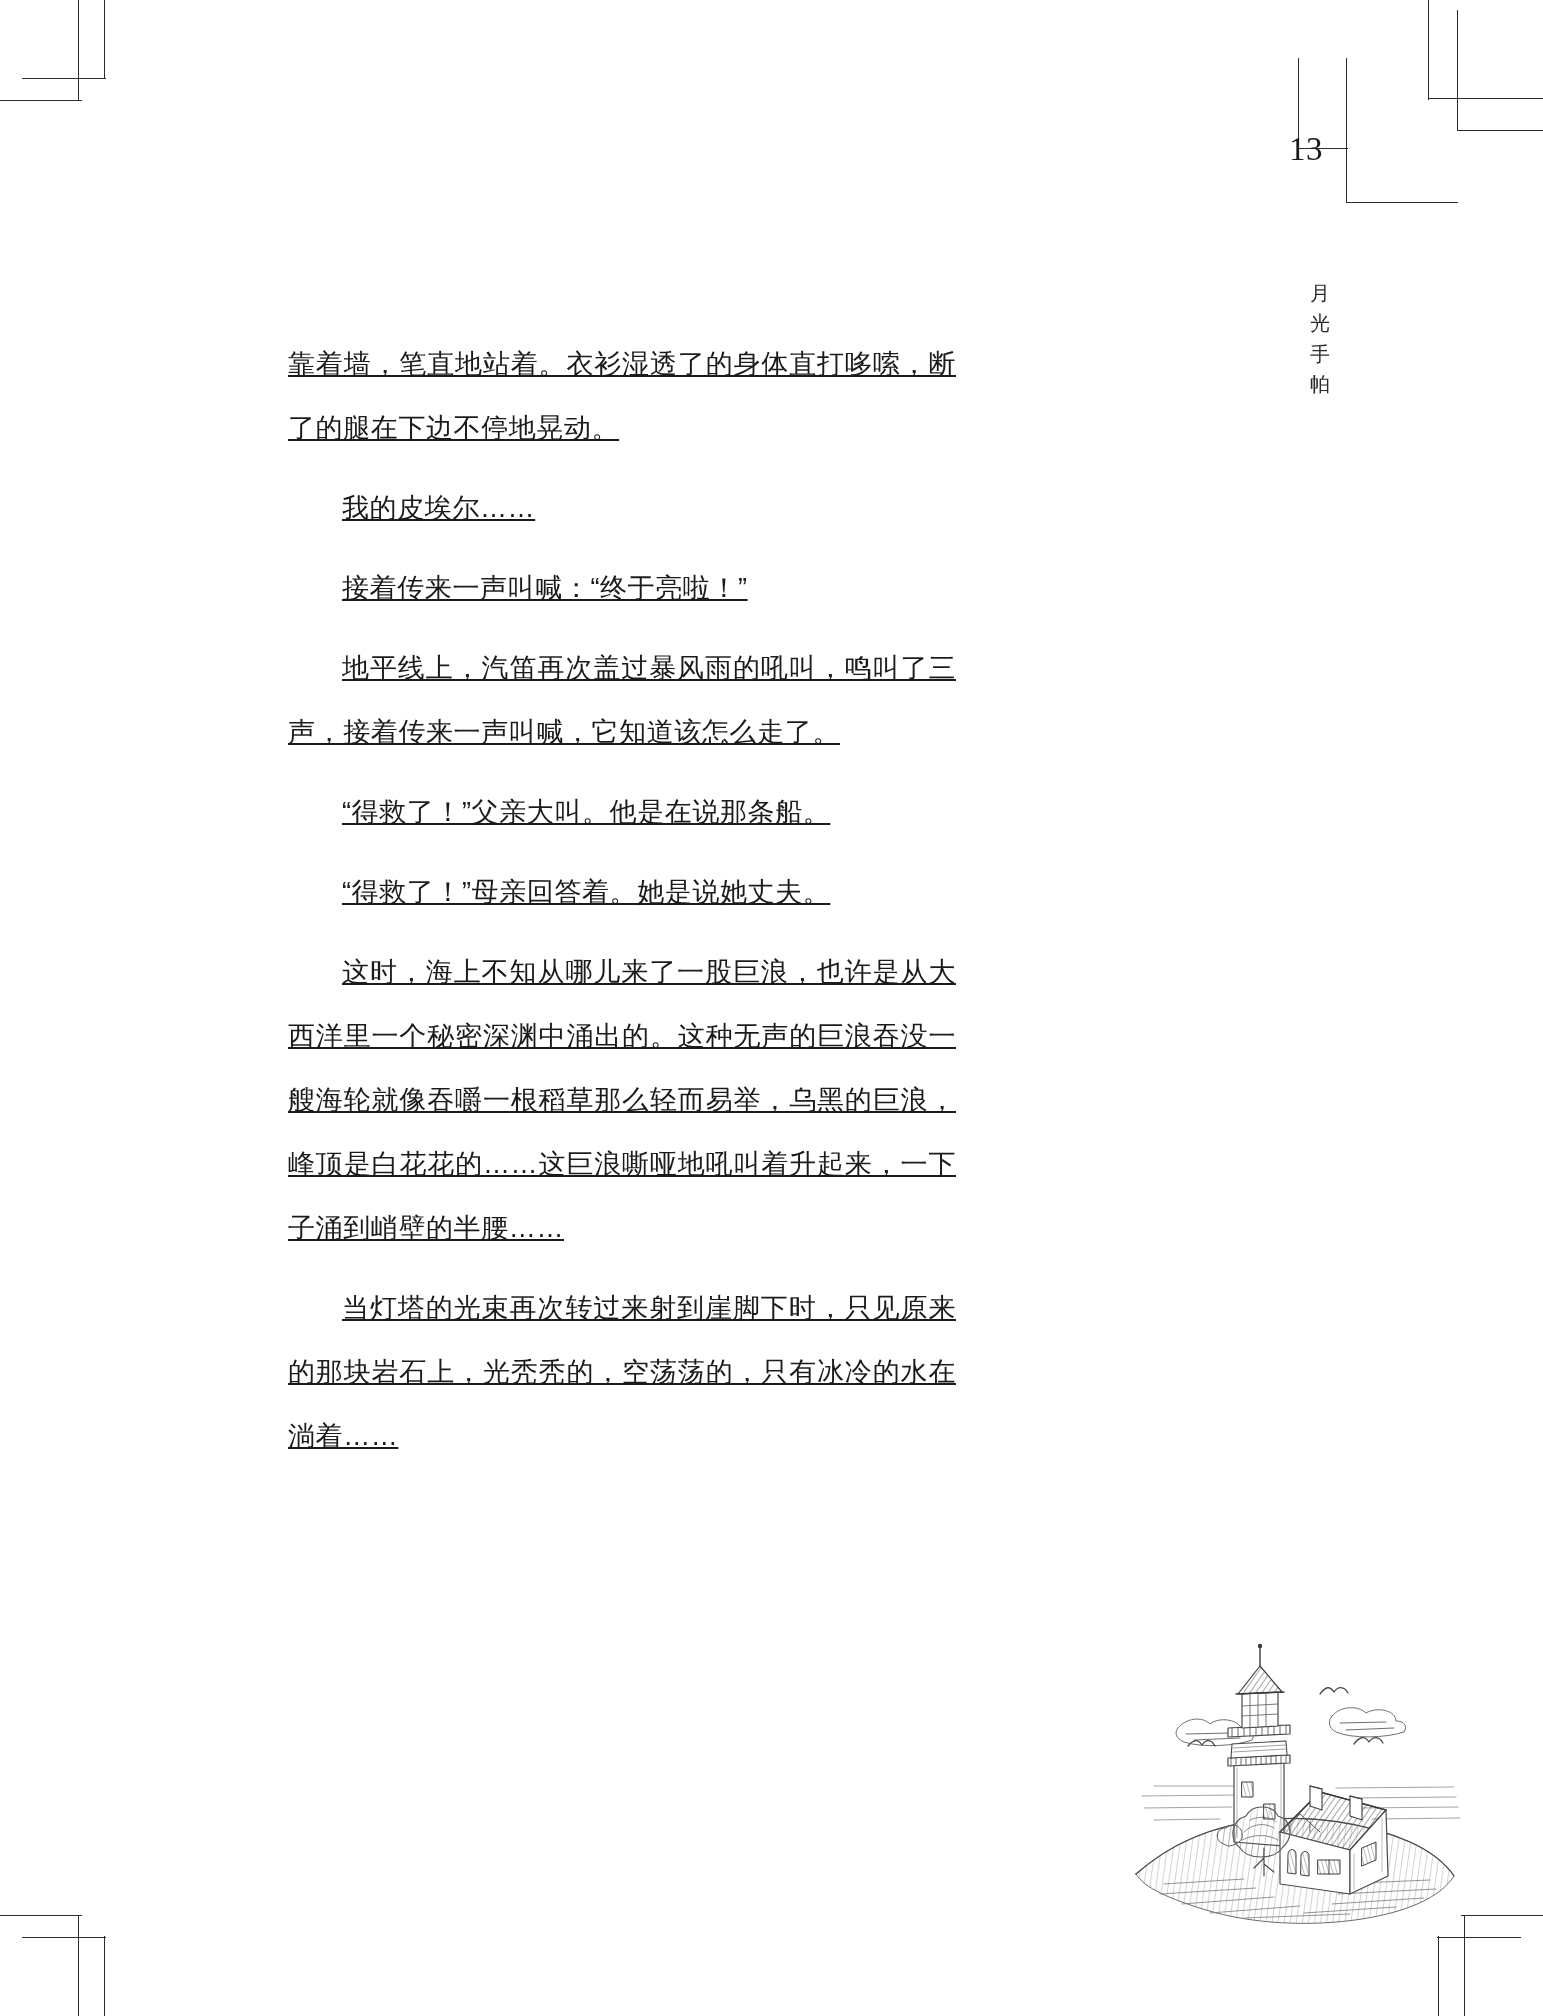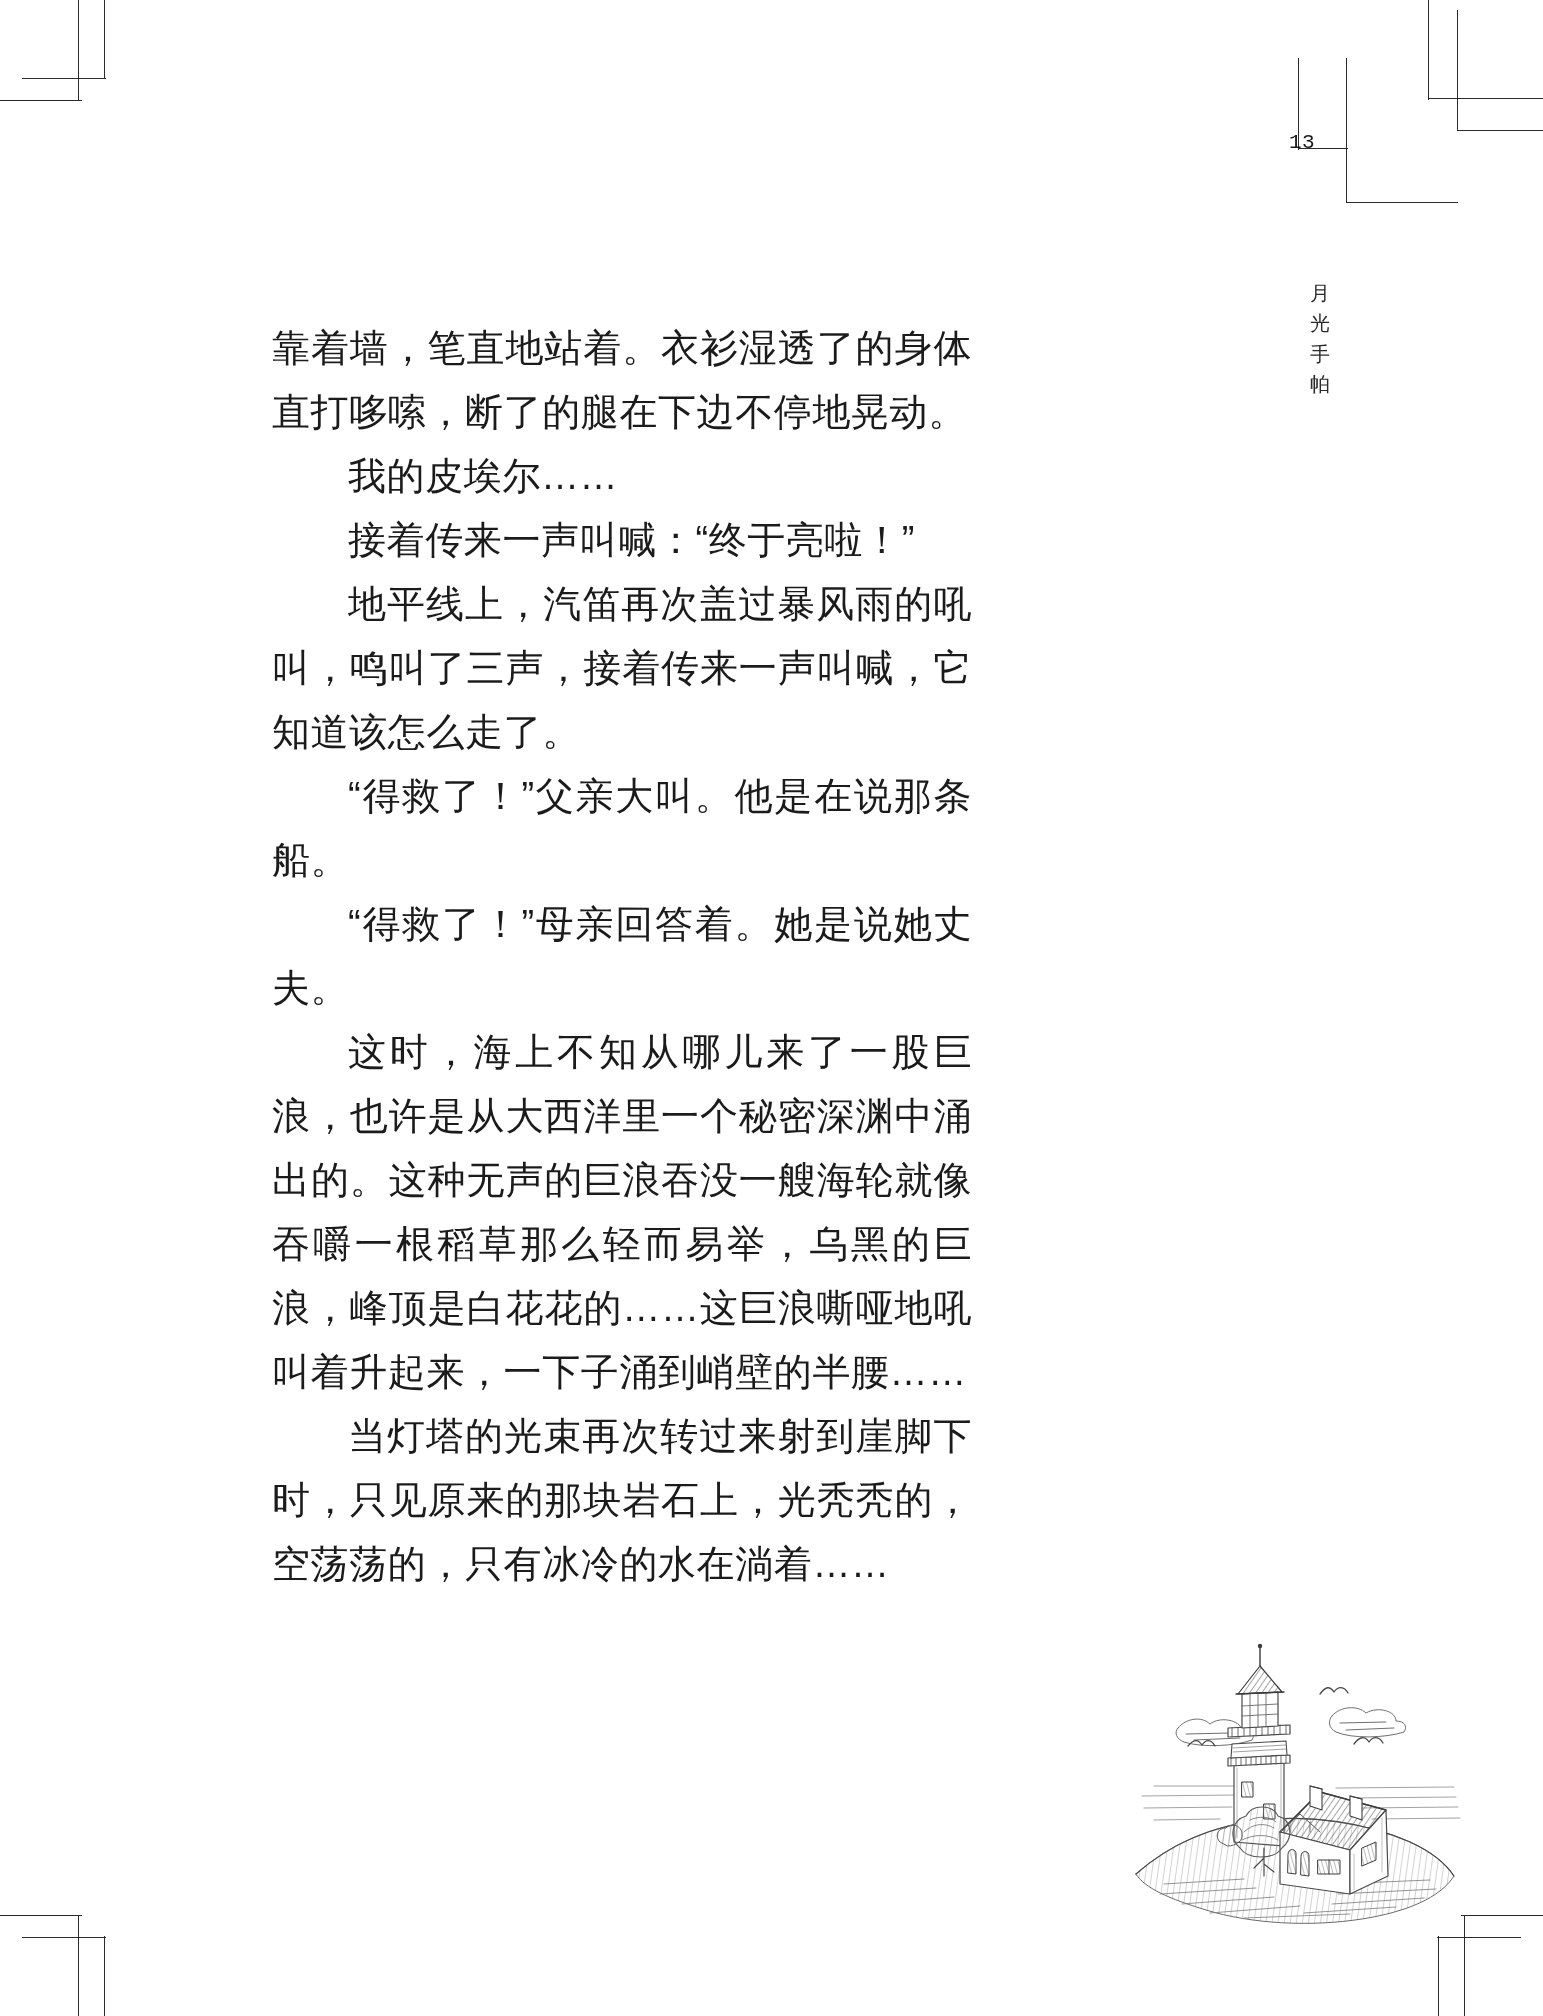--- a/index.html
+++ b/index.html
@@ -58,22 +58,22 @@
   .crop-br .v1 { right: 78px;  bottom: 0;    height: 100px; }
   .crop-br .h1 { right: 0;     bottom: 100px; width: 82px; }
   .crop-br .v2 { right: 104px; bottom: -38px; height: 118px; }
   .crop-br .h2 { right: 22px;  bottom: 78px;  width: 84px; }
 
   
   .page-number {
     position: absolute;
     left: 1289px;
     top: 131px;
-    font-family: Liberation Mono, monospace;
-    font-size: 21px;
+    font-family: Liberation Serif, serif;
+    font-size: 33px;
     color: #1a1a1a;
     letter-spacing: 0.5px;
   }
   .running-head {
     position: absolute;
     left: 1303px;
     top: 278px;
     width: 34px;
     font-size: 20px;
     line-height: 1.52;
@@ -84,28 +84,29 @@
   .running-head span { display: block; }
 
   
   .body-text {
     position: absolute;
     left: 272px;
     top: 316px;
     width: 700px;
   }
   .para {
-    font-size: 38px;
+    font-size: 27px;
     line-height: 64px;
     color: #1b1b1b;
     text-align: justify;
     text-justify: inter-ideograph;
-    margin: 0;
+    margin: 16px;
     letter-spacing: 0.6px;
     font-family: "Liberation Sans", "DejaVu Sans", sans-serif;
+    text-decoration: underline;
   }
   .para.indent { text-indent: 2em; }
 
   
   .illustration {
     position: absolute;
     left: 1124px;
     top: 1636px;
     width: 340px;
     height: 300px;

